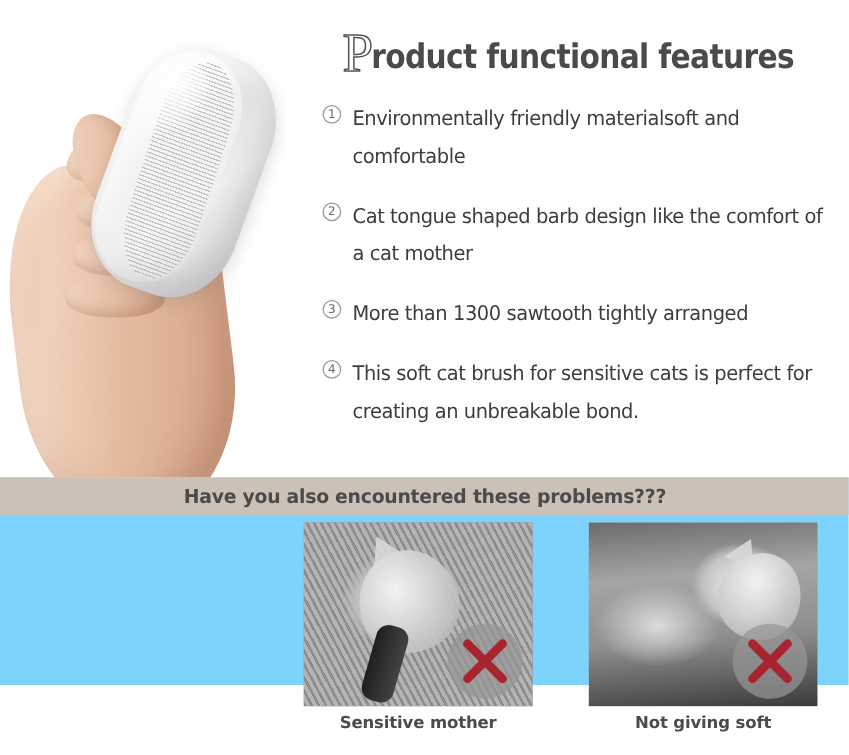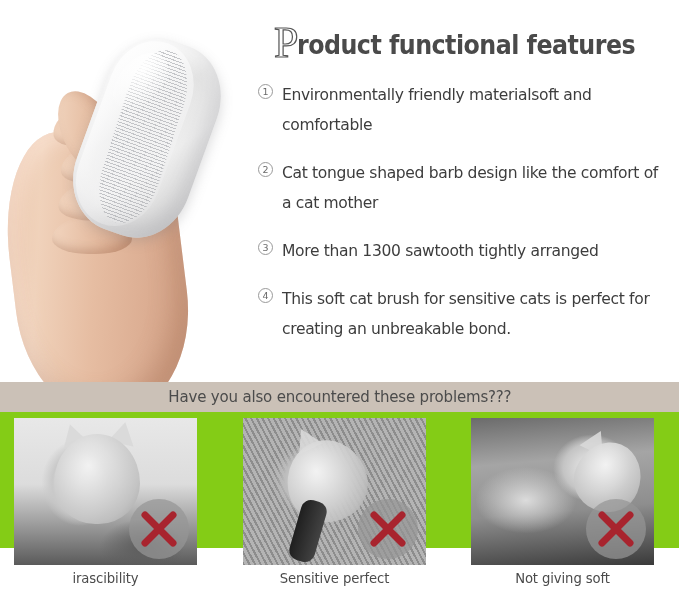--- a/index.html
+++ b/index.html
@@ -173,21 +173,22 @@
     transform: scaleX(.96);
     transform-origin: left top;
     width: 395px;
   }
 
   
   .bottom-section {
     position: absolute;
     left: 0; top: 382px;
     width: 679px; height: 166px;
-    background: #84cc16;
+    background: #7dd3fc;
+    font-weight: bold;
   }
   .banner {
     position: absolute;
     left: 0; top: 0;
     width: 679px; height: 30px;
     background: #cbc1b7;
     display: flex;
     align-items: center;
     justify-content: center;
   }
@@ -346,50 +347,35 @@
 </div>
 
 <div class="bottom-section">
 
   <div class="banner">
     <span class="banner-text">Have you also encountered these problems???</span>
   </div>
 
   <div class="problem-cards">
 
-    <div class="card c1">
-      <div class="photo p1">
-        <div class="bg"></div>
-        <div class="cat-ear e1"></div>
-        <div class="cat-ear e2"></div>
-        <div class="cat-head"></div>
-        <div class="x-badge">
-          <svg width="44" height="44" viewBox="0 0 44 44" aria-hidden="true">
-            <line x1="8" y1="8" x2="36" y2="36" stroke="#a8242e" stroke-width="7" stroke-linecap="round"></line>
-            <line x1="36" y1="8" x2="8" y2="36" stroke="#a8242e" stroke-width="7" stroke-linecap="round"></line>
-          </svg>
-        </div>
-      </div>
-      <div class="caption">irascibility</div>
-    </div>
 
     <div class="card c2">
       <div class="photo p2">
         <div class="bg"></div>
         <div class="cat-ear e1"></div>
         <div class="cat-head"></div>
         <div class="dark-object"></div>
         <div class="x-badge">
           <svg width="44" height="44" viewBox="0 0 44 44" aria-hidden="true">
             <line x1="8" y1="8" x2="36" y2="36" stroke="#a8242e" stroke-width="7" stroke-linecap="round"></line>
             <line x1="36" y1="8" x2="8" y2="36" stroke="#a8242e" stroke-width="7" stroke-linecap="round"></line>
           </svg>
         </div>
       </div>
-      <div class="caption">Sensitive perfect</div>
+      <div class="caption">Sensitive mother</div>
     </div>
 
     <div class="card c3">
       <div class="photo p3">
         <div class="bg"></div>
         <div class="cat-ear e1"></div>
         <div class="cat-head"></div>
         <div class="x-badge">
           <svg width="44" height="44" viewBox="0 0 44 44" aria-hidden="true">
             <line x1="8" y1="8" x2="36" y2="36" stroke="#a8242e" stroke-width="7" stroke-linecap="round"></line>

